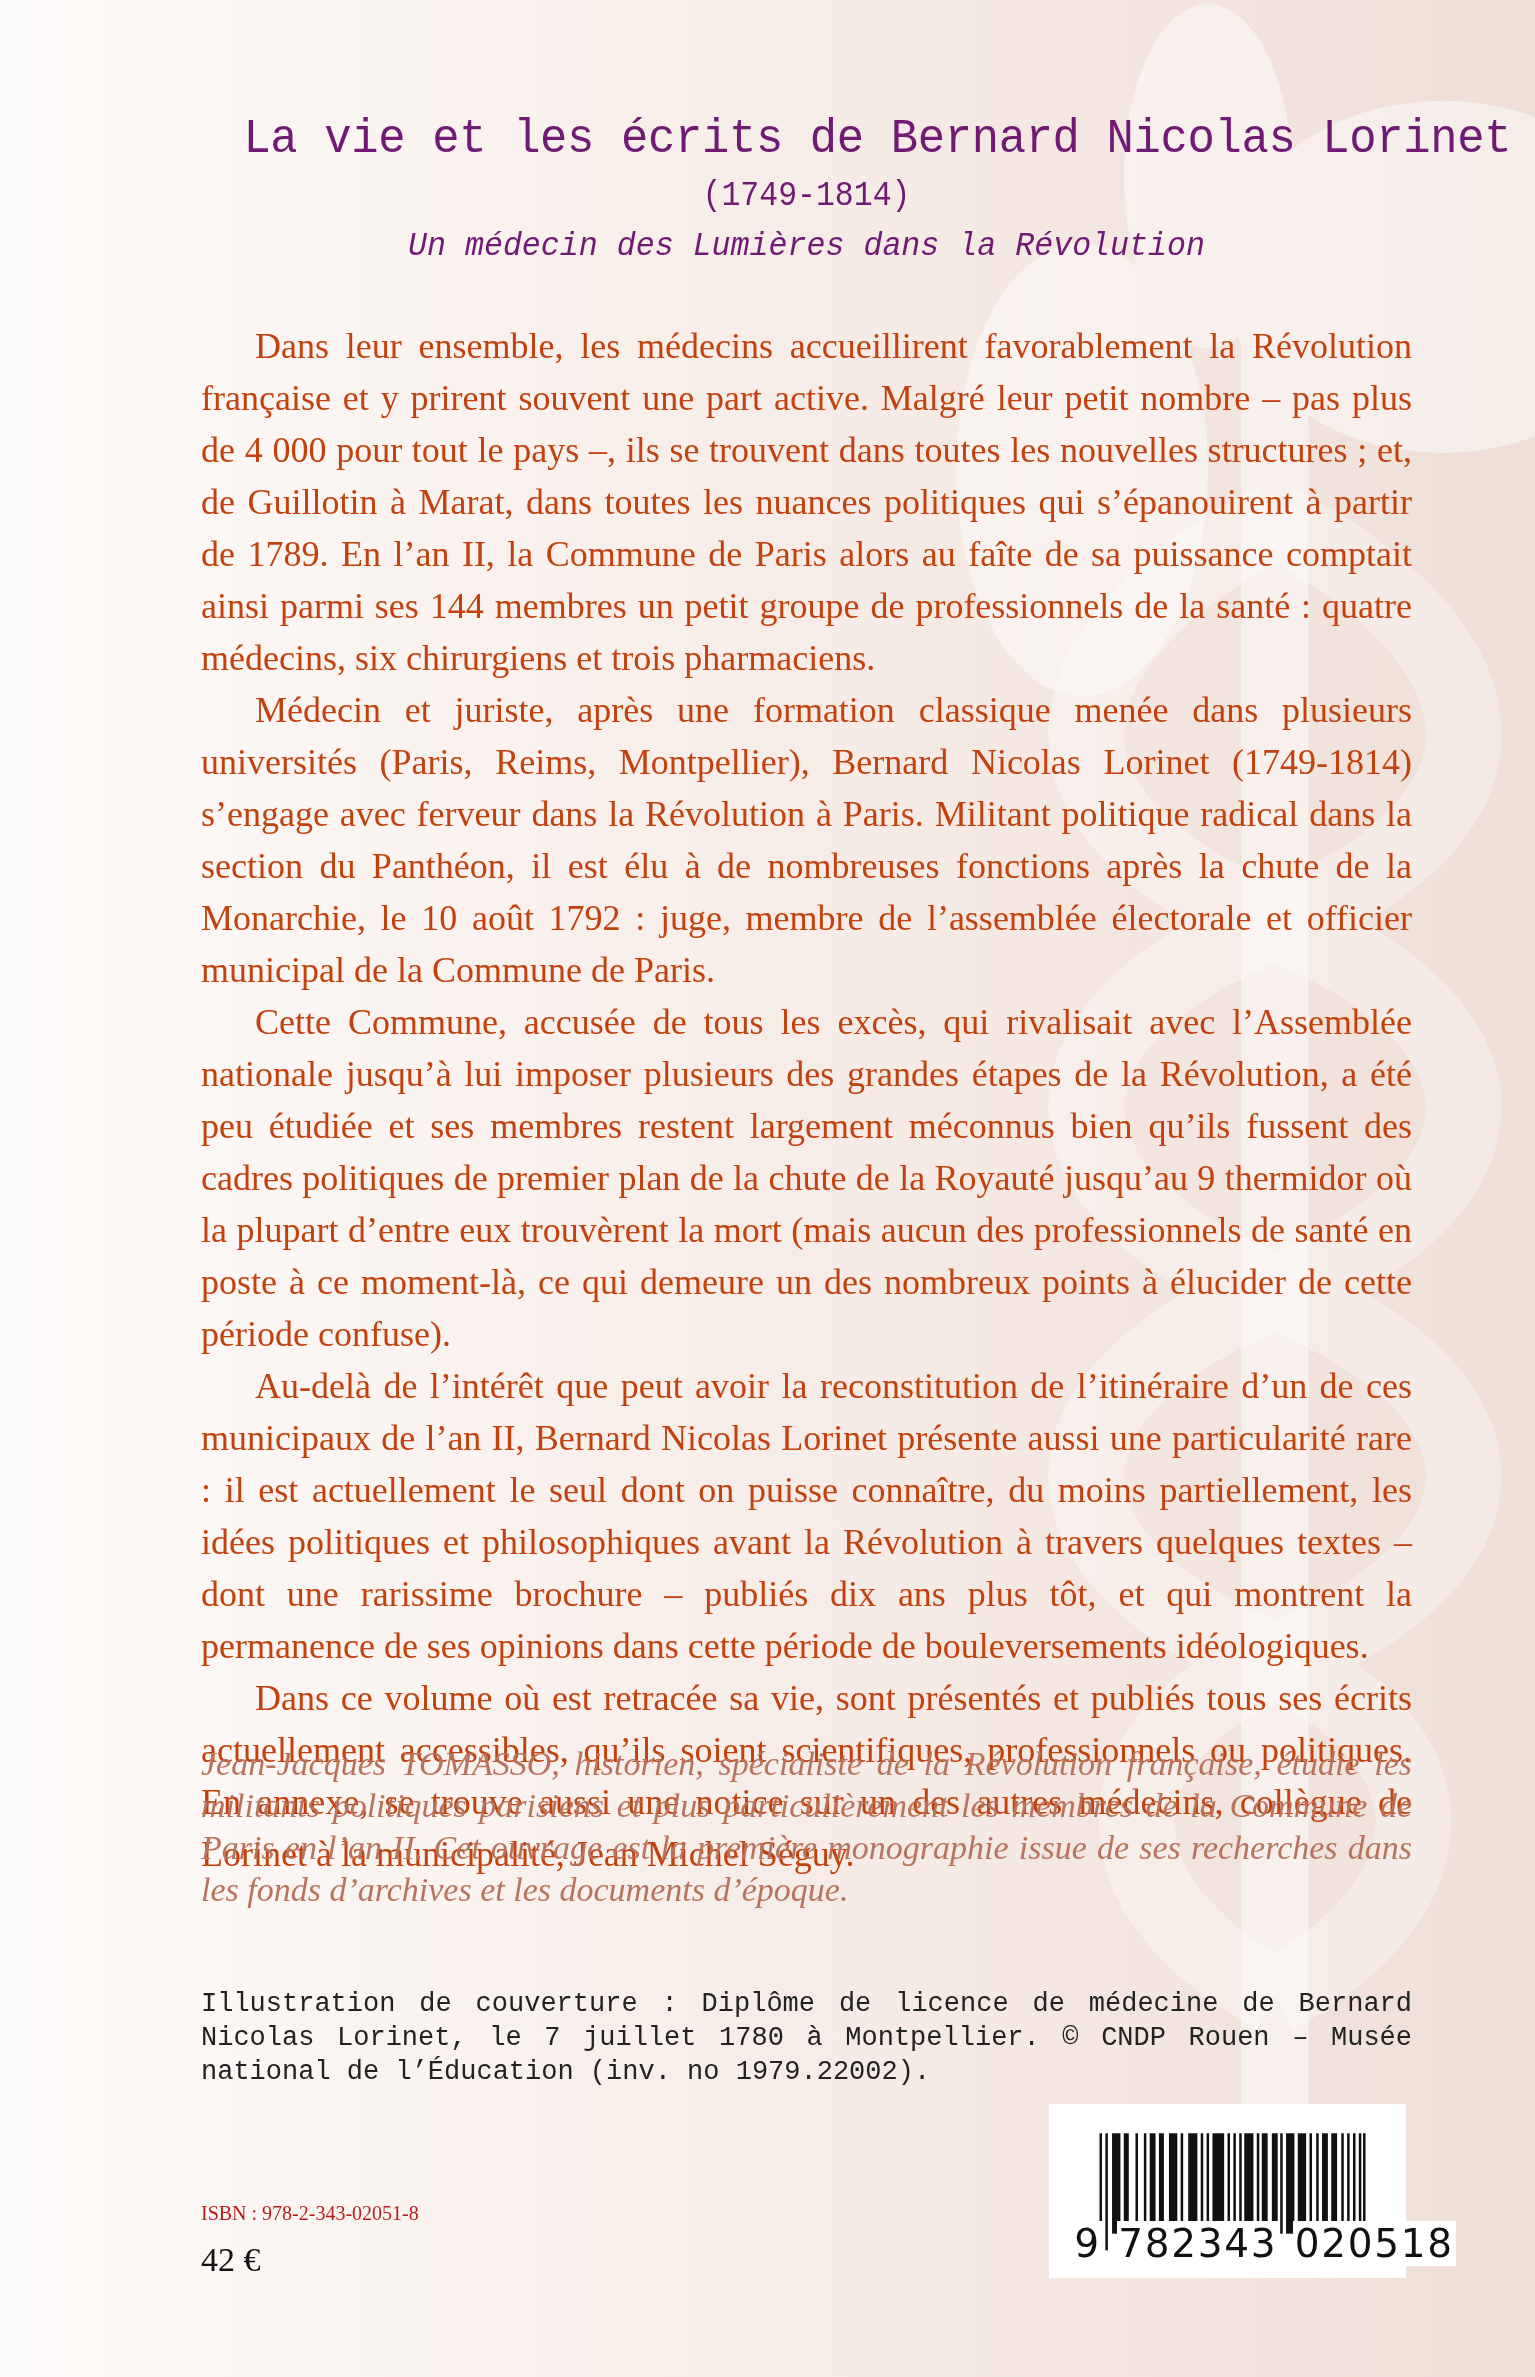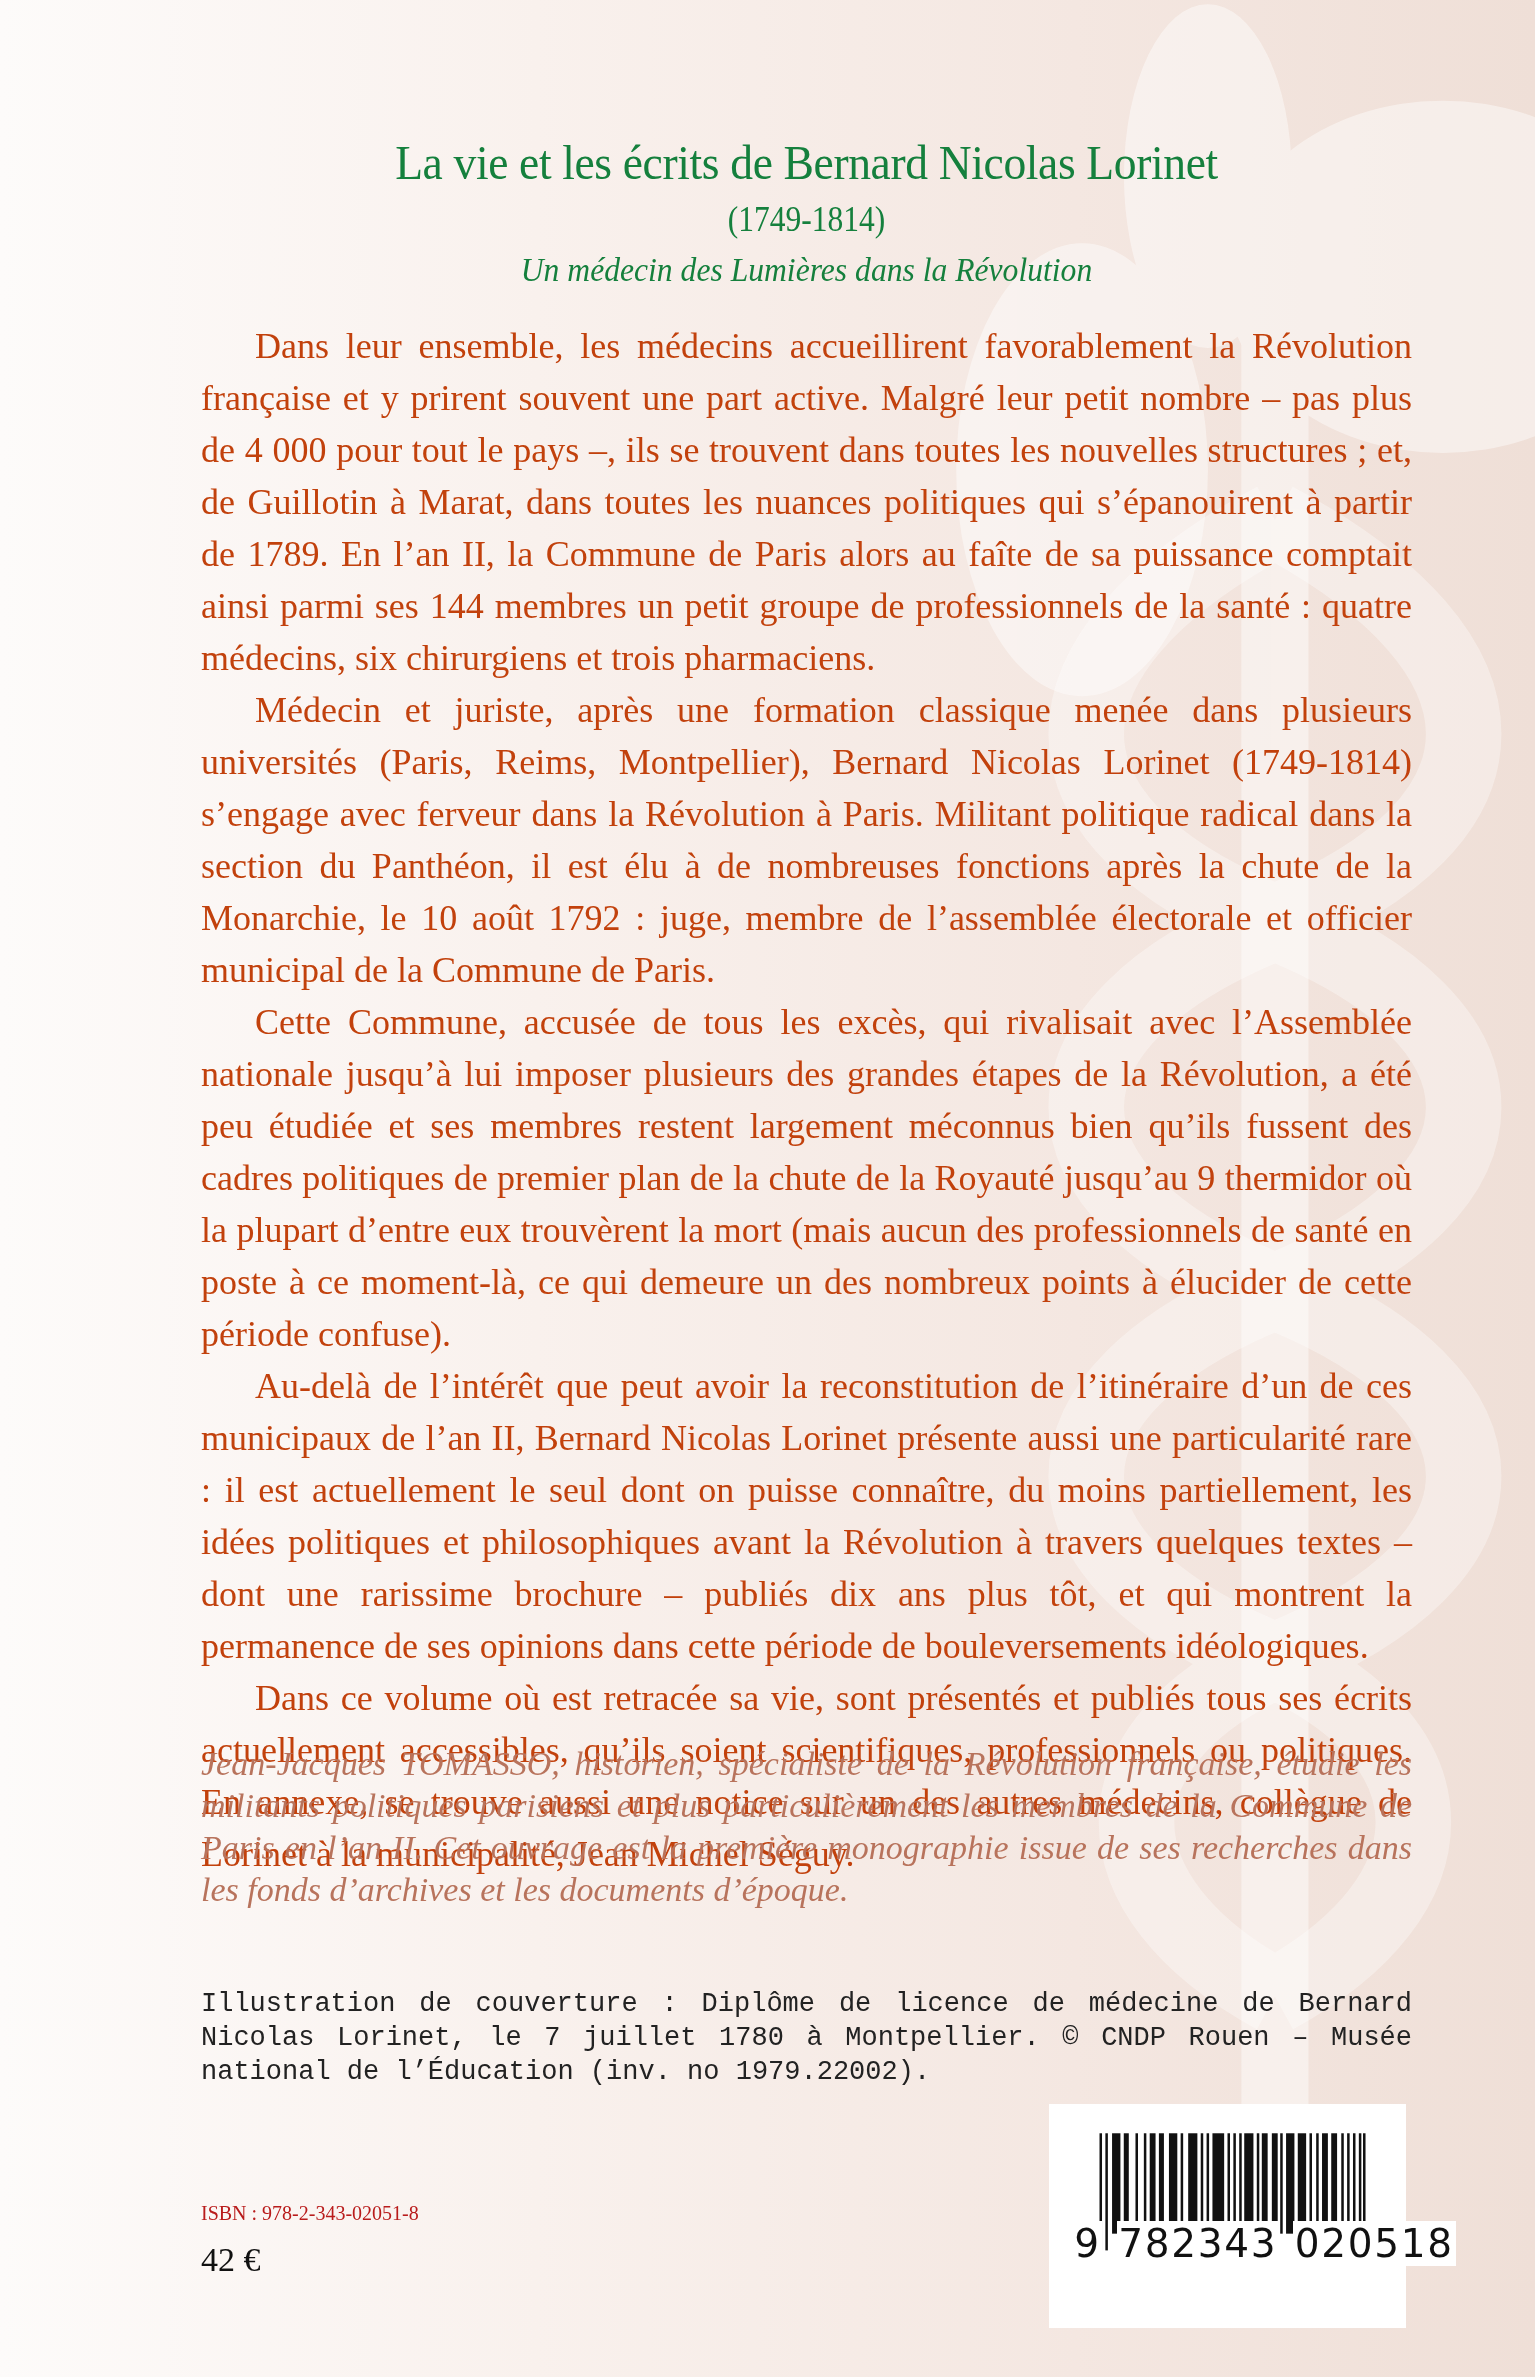--- a/index.html
+++ b/index.html
@@ -3,31 +3,31 @@
 <meta charset="utf-8">
 <style>
   html, body { margin: 0; padding: 0; }
   body {
     width: 1535px; height: 2377px; overflow: hidden; position: relative;
     background: linear-gradient(90deg, #fdfbfa 0%, #f9f1ed 35%, #f4e7e1 70%, #efdfd7 100%);
     font-family: "Liberation Serif", serif;
   }
   .watermark { position: absolute; left: 0; top: 0; width: 1535px; height: 2377px; pointer-events: none; }
   .page { position: absolute; left: 201px; top: 0; width: 1211px; }
-  .title-block { position: absolute; top: 107px; left: 0; width: 1211px; text-align: center; color: #15803d; font-family: Liberation Serif, serif; font-weight: 300; margin-top: 24px; }
+  .title-block { position: absolute; top: 107px; left: 0; width: 1211px; text-align: center; color: #701a75; font-family: Liberation Mono, monospace; font-weight: 300; }
   .title { font-size: 49px; line-height: 64px; letter-spacing: -0.4px; transform: scaleX(0.93); transform-origin: center; white-space: nowrap; }
   .dates { font-size: 35px; line-height: 50px; transform: scaleX(0.9); }
   .subtitle { font-size: 34px; line-height: 50px; font-style: italic; transform: scaleX(0.93); white-space: nowrap; }
   .body { position: absolute; top: 320px; left: 0; width: 1211px; color: #c2410c; font-size: 36px; line-height: 52px; text-align: justify; }
   .body p { margin: 0; text-indent: 54px; }
   .bio { position: absolute; top: 1743px; left: 0; width: 1211px; color: #b8735c; font-size: 34px; line-height: 42px; font-style: italic; text-align: justify; }
   .credit { position: absolute; top: 1987px; left: 0; width: 1211px; color: #222; font-size: 27px; line-height: 34px; text-align: justify; font-family: Liberation Mono, monospace; }
   .isbn { position: absolute; top: 2196px; left: 0; color: #b91c1c; font-size: 20px; line-height: 34px; }
   .price { position: absolute; top: 2240px; left: 0; color: #111; font-size: 34px; line-height: 39px; }
-  .barcode { position: absolute; left: 1049px; top: 2104px; width: 357px; height: 224px; background: #fff; }
+  .barcode { position: absolute; left: 1049px; top: 2104px; width: 357px; height: 174px; background: #fff; }
   .barcode svg { position: absolute; left: 0; top: 0; }
   .barcode-digits { position: absolute; left: 23.5px; top: 117px; font-family: "DejaVu Sans", sans-serif; font-size: 39px; color: #111; letter-spacing: 1.7px; white-space: nowrap; }
   .barcode-digits span { background: #fff; padding: 0 1.7px; }
 </style>
 </head>
 <body>
 
 <svg class="watermark" width="1535" height="2377" viewBox="0 0 1830 2834">
   <g fill="#ffffff" opacity="0.45">
     <ellipse cx="1440" cy="210" rx="100" ry="205"></ellipse>

